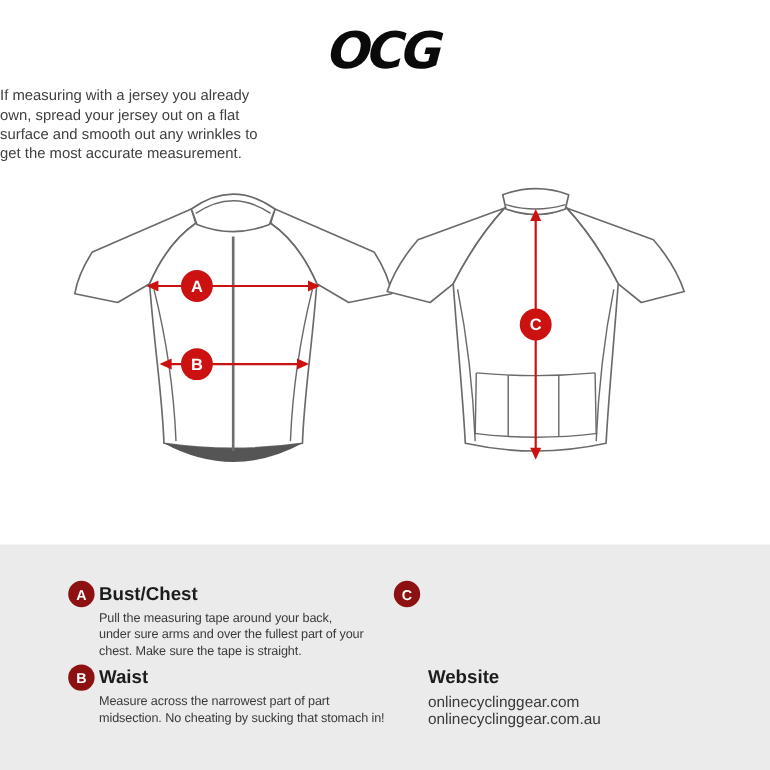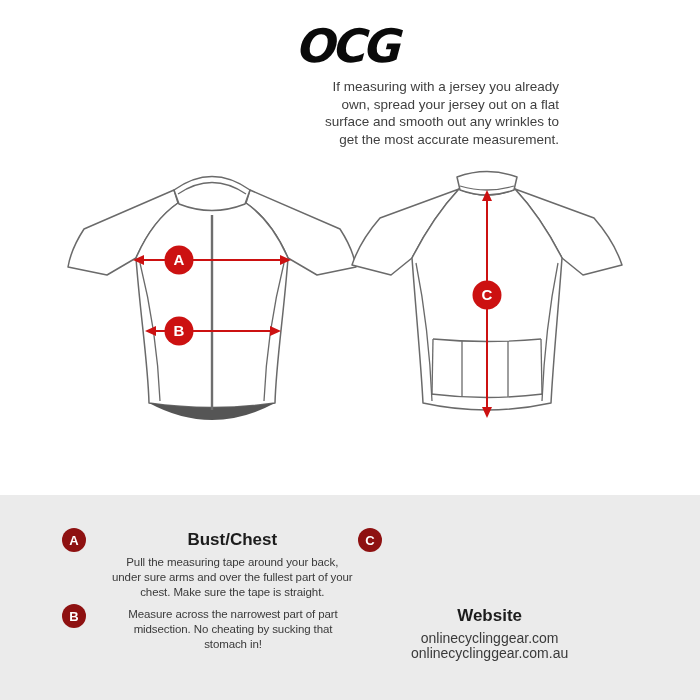--- a/index.html
+++ b/index.html
@@ -14,21 +14,21 @@
     position:absolute;top:22px;left:0;width:700px;
     text-align:center;
     font-family:"DejaVu Sans", sans-serif;
     font-weight:bold;font-style:italic;
     font-size:46px;line-height:48px;
     letter-spacing:-3px;color:#0a0a0a;
     transform:skewX(-4deg);
   }
   .intro{
     position:absolute;top:78px;left:0;width:559px;
-    text-align:right;white-space:pre-line;
+    text-align:left;white-space:pre-line;
     font-size:13.5px;line-height:17.5px;color:#404040;
   }
   
   .diagram-svg{position:absolute;top:163px;left:0;}
   .jersey-outline{fill:#ffffff;stroke:var(--outline-gray);stroke-width:1.5;stroke-linejoin:round;}
   .jersey-seam{fill:none;stroke:var(--outline-gray);stroke-width:1.3;}
   .jersey-zipper{stroke:#6e6e6e;stroke-width:2.4;}
   .jersey-hem{fill:var(--hem-dark);stroke:none;}
   .arrow-line{stroke:var(--arrow-red);stroke-width:2;}
   .arrow-head{fill:var(--arrow-red);}
@@ -48,21 +48,21 @@
   .pos-c{left:358px;top:33px;width:300px;}
   .pos-w{left:361px;top:109px;width:300px;}
   .badge{
     width:24px;height:24px;border-radius:50%;
     background:var(--badge-maroon);
     color:#ffffff;font-size:13px;font-weight:bold;
     display:flex;align-items:center;justify-content:center;
     flex:0 0 24px;
   }
   .badge-spacer{width:24px;height:24px;flex:0 0 24px;}
-  .measure-text{margin-left:26px;text-align:center;}
+  .measure-text{margin-left:4px;}
   .measure-title{
     margin:0;font-size:17px;font-weight:bold;color:#1c1c1c;
     line-height:24px;
   }
   .measure-desc{
     margin:3px 0 0 0;font-size:11.5px;line-height:15px;color:#3a3a3a;
     white-space:pre-line;letter-spacing:-0.1px;
   }
   .website-url{font-size:14px;line-height:15px;color:#3a3a3a;}
 </style>
@@ -157,20 +157,21 @@
 under sure arms and over the fullest part of your
 chest. Make sure the tape is straight.</p>
     </div>
   </div>
 
   <div class="measure-item pos-b">
     <div class="badge">
       <span>B</span>
     </div>
     <div class="measure-text">
+      <h3 class="measure-title">Waist</h3>
       <p class="measure-desc">Measure  across the narrowest part of part
 midsection. No cheating by sucking that stomach in!</p>
     </div>
   </div>
 
   <div class="measure-item pos-c">
     <div class="badge">
       <span>C</span>
     </div>
   </div>

